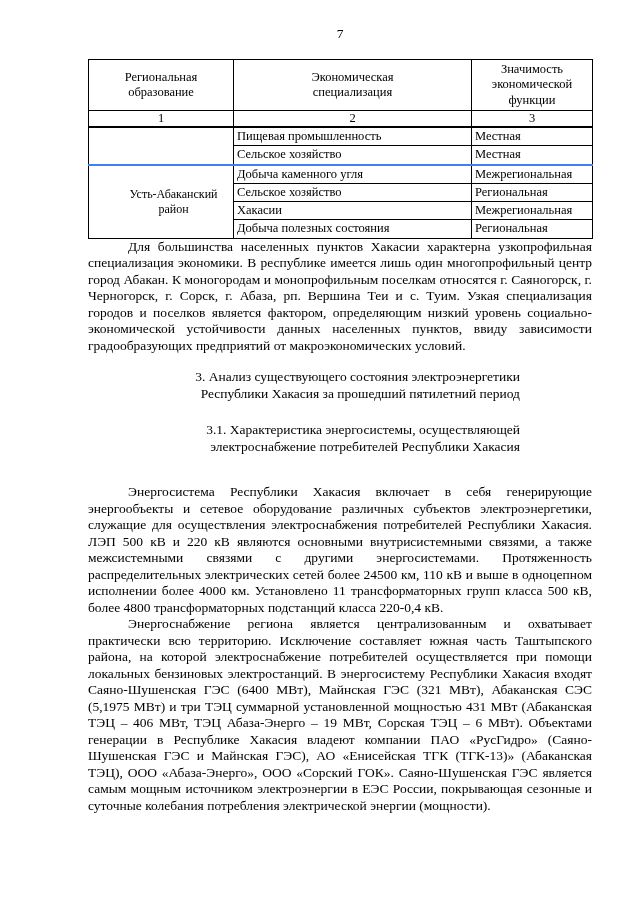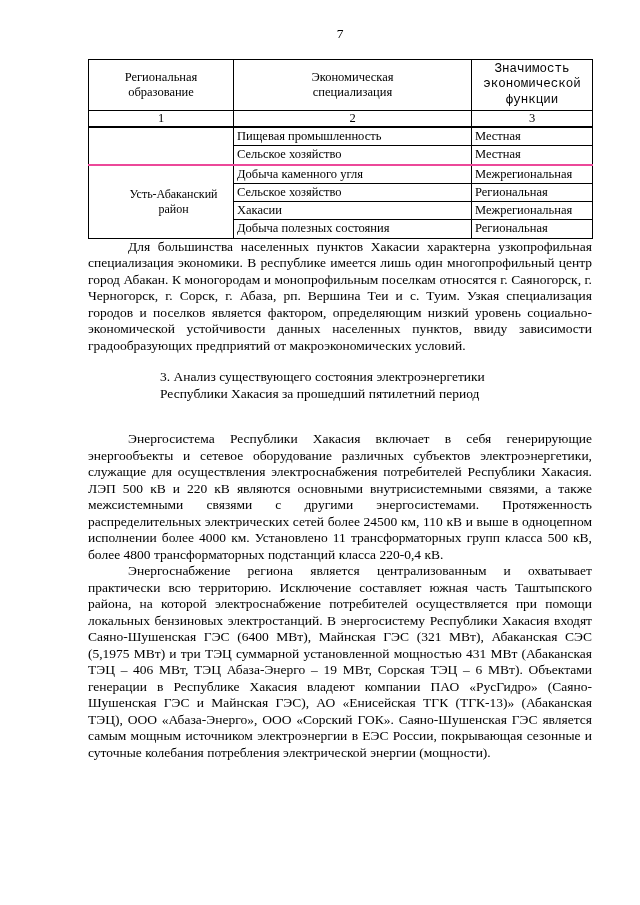--- a/index.html
+++ b/index.html
@@ -16,32 +16,32 @@
     font-size:12.5px;
   }
   .spec-table td {
     border:1px solid #000; padding:1px 3px;
     line-height:1.22; vertical-align:top; overflow:hidden;
   }
   tr.hdr td { text-align:center; vertical-align:middle; padding:2px 2px; }
   .hwrap { display:inline-block; }
   .w1 { max-width:116px; }
   .w2 { max-width:122px; }
-  .w3 { max-width:108px;font-family:Liberation Mono, monospace; }
+  .w3 { max-width:108px; }
   tr.nums td { text-align:center; padding:0 3px; border-bottom:2px solid #000; }
-  tr.thick td { border-top:2px solid #ec4899; }
+  tr.thick td { border-top:2px solid #3b82f6; }
   td.muni { text-align:center; vertical-align:middle; font-size:12px;padding-left:28px; }
 
   .body {
     font-size:13.5px; line-height:16.5px;
     text-align:justify; text-indent:40px;
   }
   .after-table { }
   .mt { margin-top:29px; }
-  .heading { font-size:13.5px; line-height:16.5px; text-align:left; }
+  .heading { font-size:13.5px; line-height:16.5px; text-align:right; }
   .h3  { max-width:360px; margin:15px auto 0; }
   .h31 { max-width:360px; margin:20px auto 0; }
 </style>
 </head>
 <body>
 
 <div class="page">
 
   <div class="page-number">7</div>
 
@@ -88,18 +88,19 @@
         <td>Добыча полезных состояния</td>
         <td>Региональная</td>
       </tr>
     </tbody>
   </table>
 
   <p class="body after-table">Для большинства населенных пунктов Хакасии характерна узкопрофильная специализация экономики. В республике имеется лишь один многопрофильный центр город Абакан. К моногородам и монопрофильным поселкам относятся г. Саяногорск, г. Черногорск, г. Сорск, г. Абаза, рп. Вершина Теи и с. Туим. Узкая специализация городов и поселков является фактором, определяющим низкий уровень социально-экономической устойчивости данных населенных пунктов, ввиду зависимости градообразующих предприятий от макроэкономических условий.</p>
 
   <div class="heading h3">3. Анализ существующего состояния электроэнергетики Республики Хакасия за прошедший пятилетний период</div>
 
+  <div class="heading h31">3.1. Характеристика энергосистемы, осуществляющей электроснабжение потребителей Республики Хакасия</div>
 
   <p class="body mt">Энергосистема Республики Хакасия включает в себя генерирующие энергообъекты и сетевое оборудование различных субъектов электроэнергетики, служащие для осуществления электроснабжения потребителей Республики Хакасия. ЛЭП 500 кВ и 220 кВ являются основными внутрисистемными связями, а также межсистемными связями с другими энергосистемами. Протяженность распределительных электрических сетей более 24500 км, 110 кВ и выше в одноцепном исполнении более 4000 км. Установлено 11 трансформаторных групп класса 500 кВ, более 4800 трансформаторных подстанций класса 220-0,4 кВ.</p>
 
   <p class="body">Энергоснабжение региона является централизованным и охватывает практически всю территорию. Исключение составляет южная часть Таштыпского района, на которой электроснабжение потребителей осуществляется при помощи локальных бензиновых электростанций. В энергосистему Республики Хакасия входят Саяно-Шушенская ГЭС (6400 МВт), Майнская ГЭС (321 МВт), Абаканская СЭС (5,1975 МВт) и три ТЭЦ суммарной установленной мощностью 431 МВт (Абаканская ТЭЦ – 406 МВт, ТЭЦ Абаза-Энерго – 19 МВт, Сорская ТЭЦ – 6 МВт). Объектами генерации в Республике Хакасия владеют компании ПАО «РусГидро» (Саяно-Шушенская ГЭС и Майнская ГЭС), АО «Енисейская ТГК (ТГК-13)» (Абаканская ТЭЦ), ООО «Абаза-Энерго», ООО «Сорский ГОК». Саяно-Шушенская ГЭС является самым мощным источником электроэнергии в ЕЭС России, покрывающая сезонные и суточные колебания потребления электрической энергии (мощности).</p>
 
 </div>
 
 </body></html>

